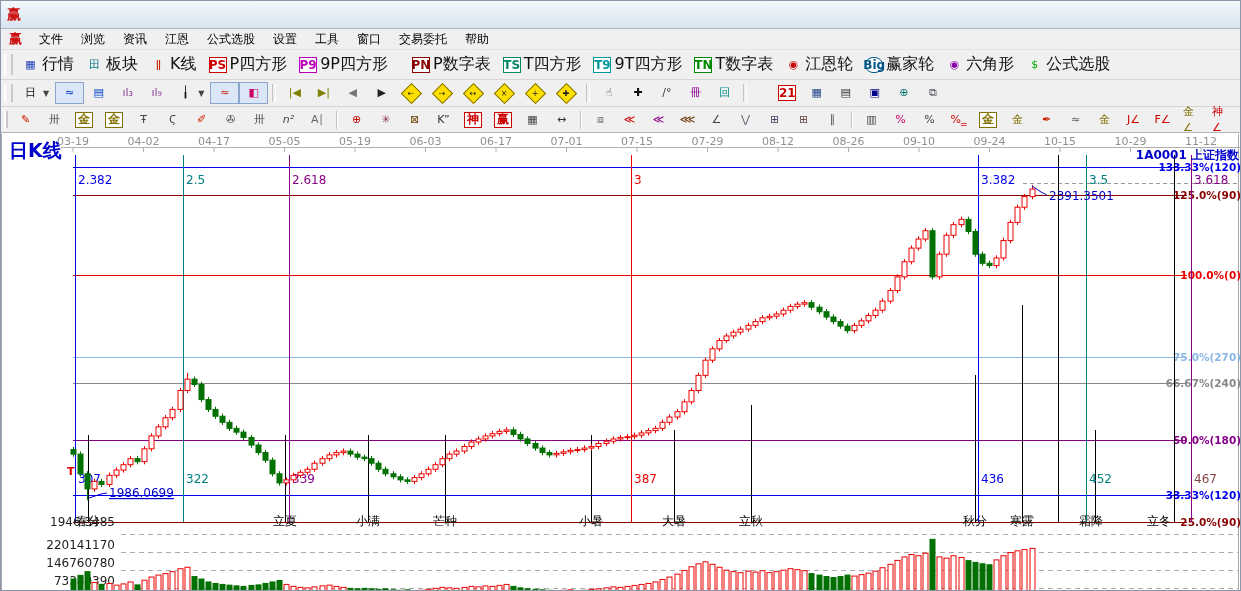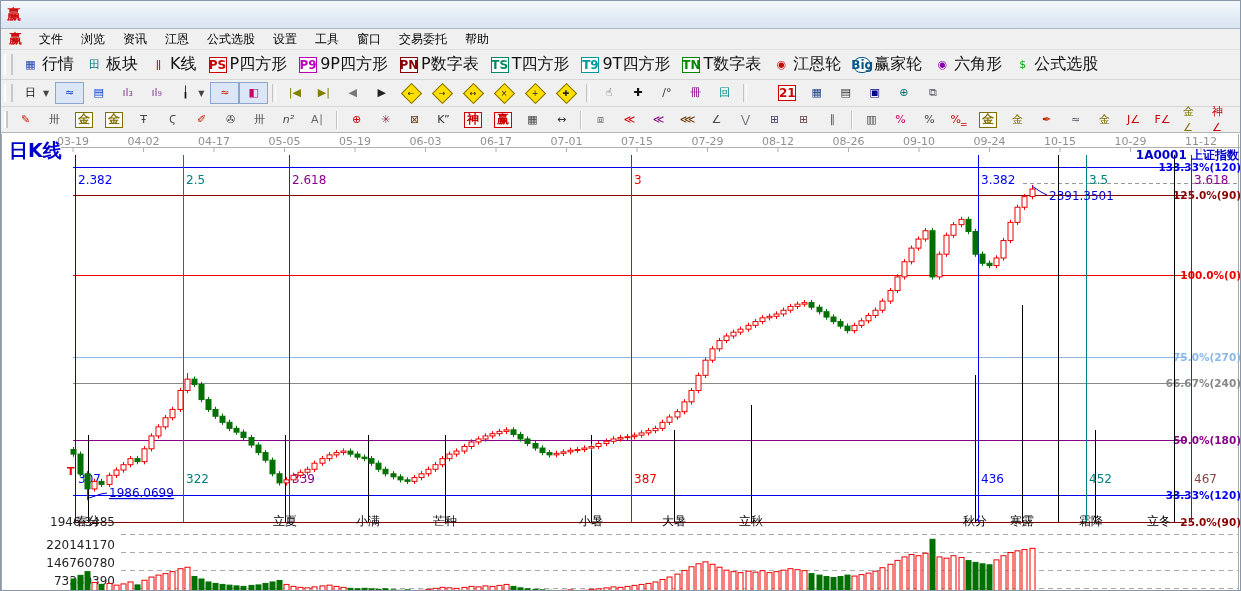--- a/index.html
+++ b/index.html
@@ -77,21 +77,21 @@
     </span>
     <span class="tbtn">
       <span class="badge" style="color: rgb(204, 0, 0);">PS</span>
       <span class="lbl">P四方形</span>
     </span>
     <span class="tbtn">
       <span class="badge" style="color: rgb(187, 0, 187);">P9</span>
       <span class="lbl">9P四方形</span>
     </span>
     <span class="tbtn">
-      <span class="badge" style="color: rgb(136, 0, 0);">PN</span>
+      <span class="badge" style="color: rgb(136, 0, 0); margin-left: 12px;">PN</span>
       <span class="lbl">P数字表</span>
     </span>
     <span class="tbtn">
       <span class="badge" style="color: rgb(0, 136, 102);">TS</span>
       <span class="lbl">T四方形</span>
     </span>
     <span class="tbtn">
       <span class="badge" style="color: rgb(0, 153, 153);">T9</span>
       <span class="lbl">9T四方形</span>
     </span>

